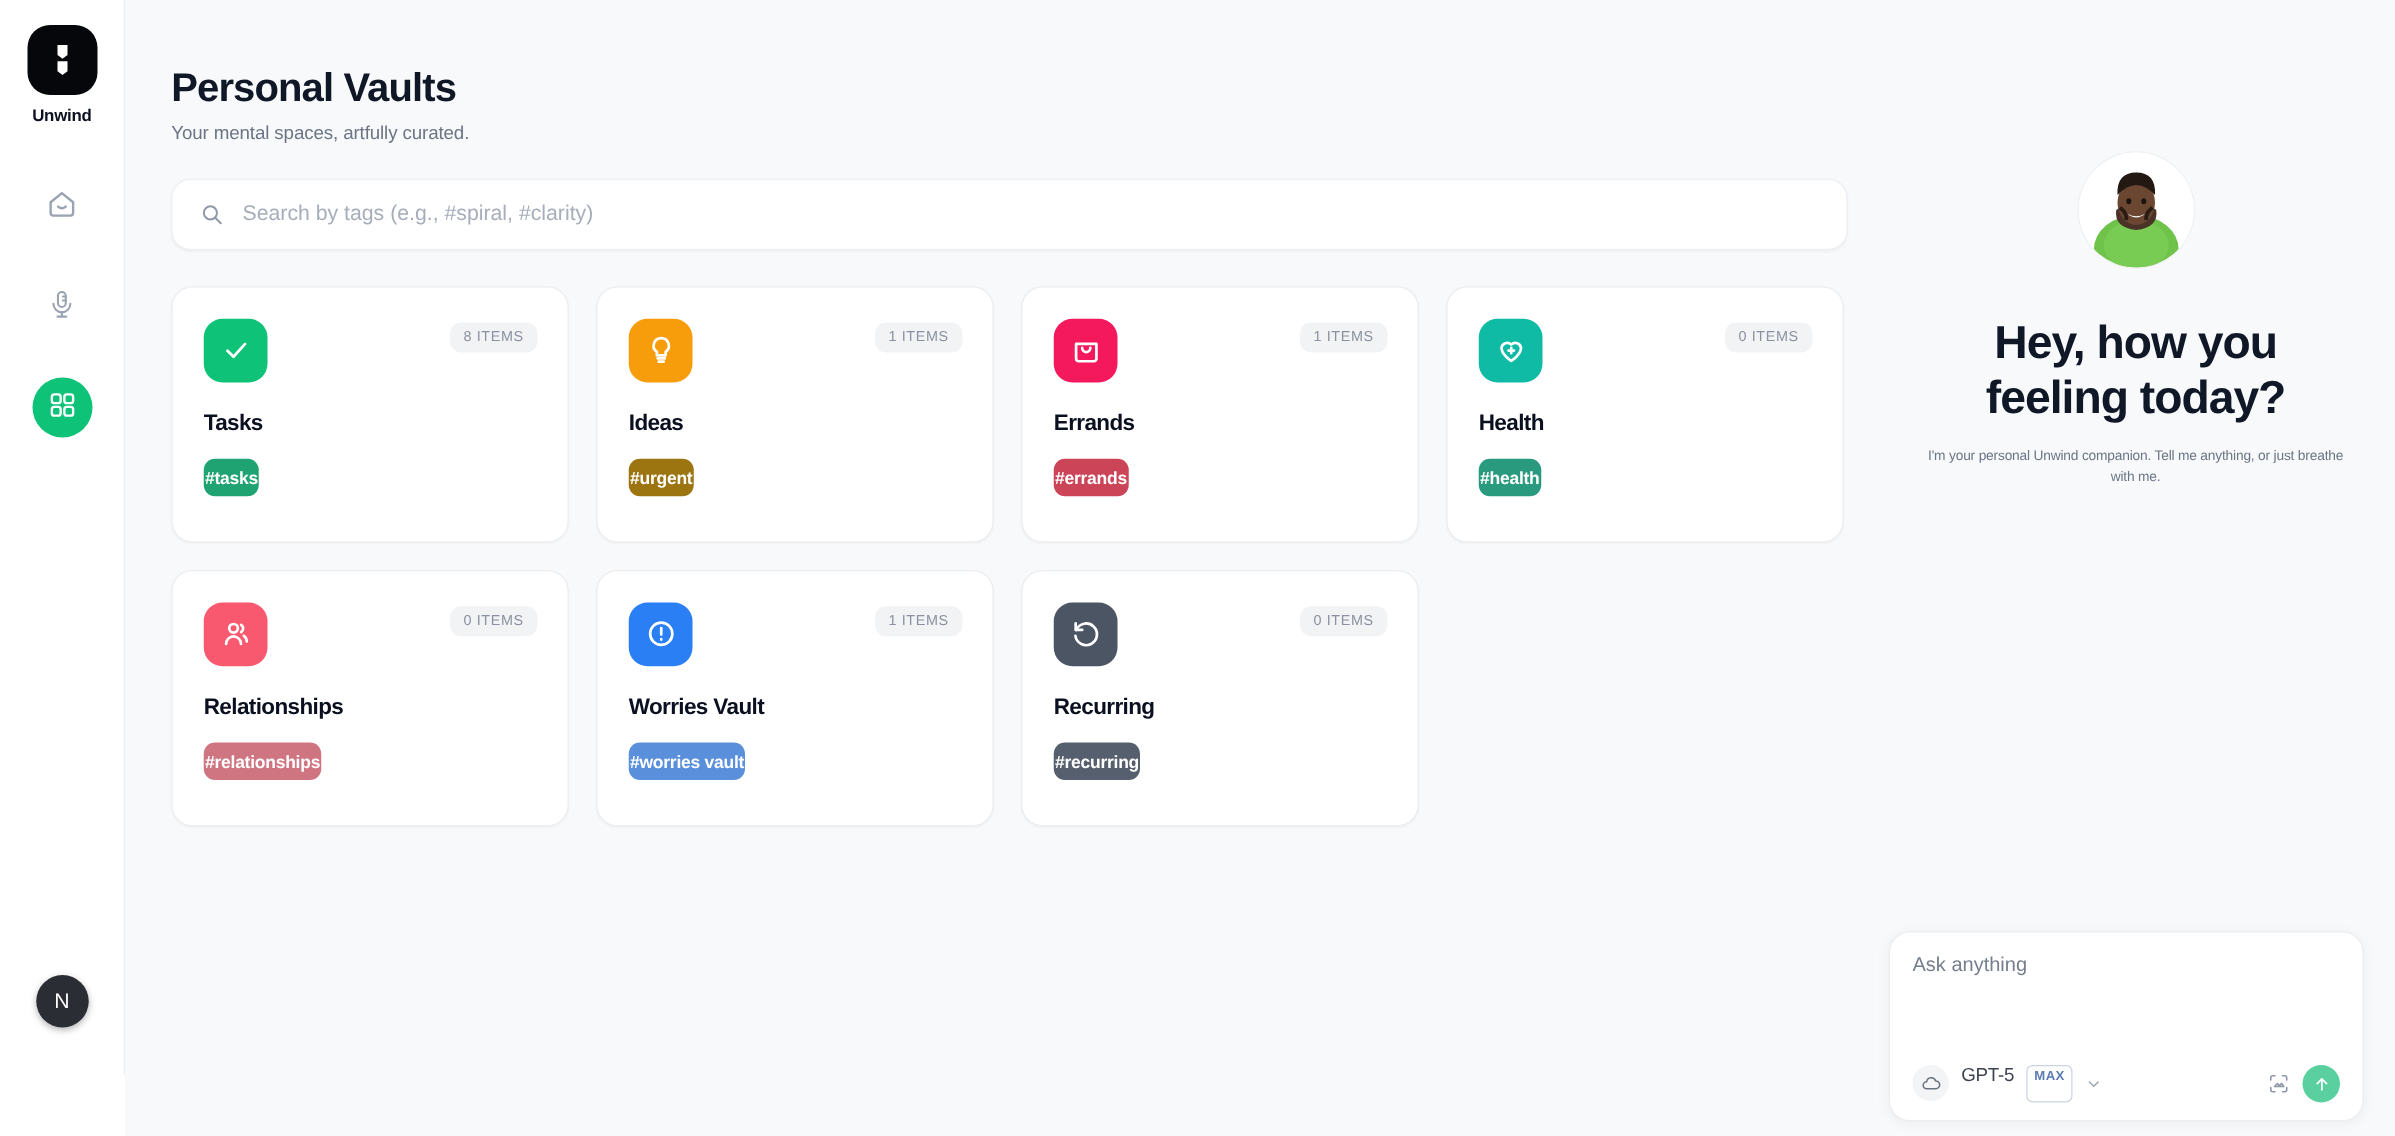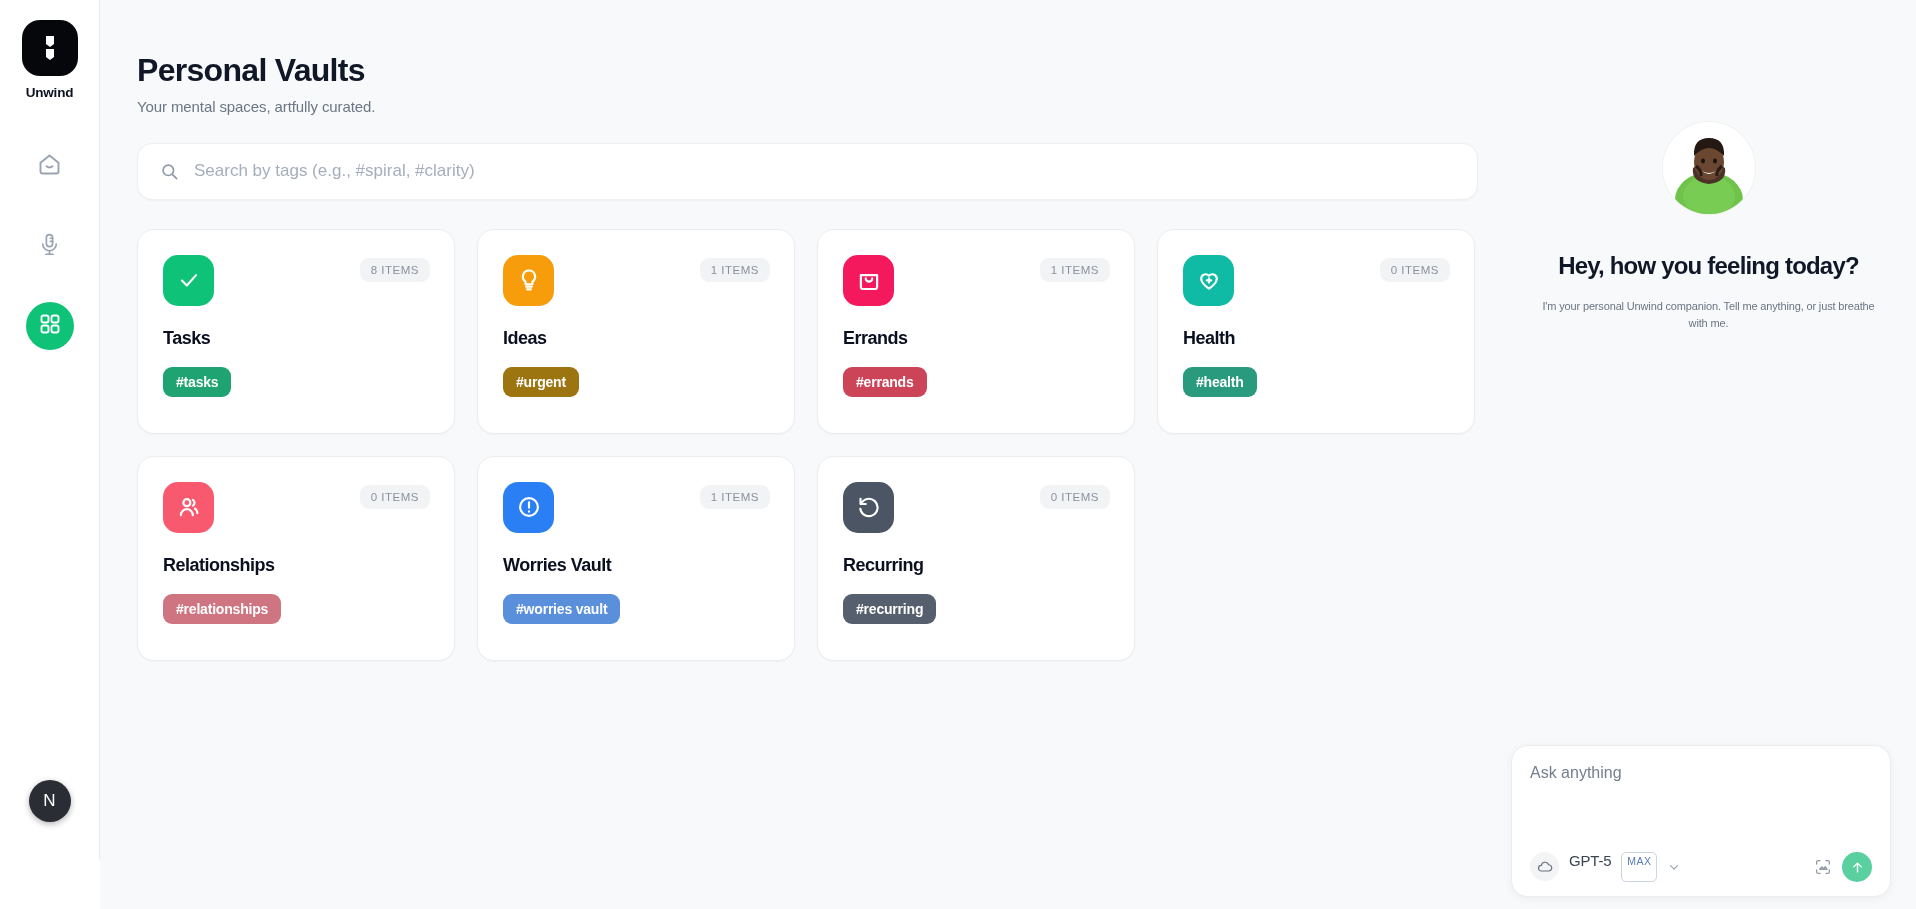--- a/index.html
+++ b/index.html
@@ -120,21 +120,21 @@
   .vault-name {
     margin-top: 22px;
     font-size: 18px; font-weight: 800; color: #0b1020;
     letter-spacing: -0.5px;
   }
   .vault-tag {
     margin-top: 18px;
     display: inline-block;
     color: #ffffff;
     font-size: 14px; font-weight: 700;
-    padding: 7px 13px;
+    padding: 7px 1px;
     border-radius: 9px;
     letter-spacing: -0.2px;
   }
 
   
   .right-panel {
     flex: 0 0 415px;
     width: 415px; height: 909px;
     background: #f8f9fa;
     position: relative;
@@ -144,21 +144,21 @@
   .companion-avatar {
     width: 92px; height: 92px; border-radius: 50%;
     overflow: hidden;
     background: #ffffff;
     position: relative;
     box-shadow: 0 0 0 1px rgba(16,24,40,.04);
   }
   .greeting {
     margin-top: 38px;
     width: 330px; text-align: center;
-    font-size: 24px; font-weight: 800; color: #101828;
+    font-size: 37px; font-weight: 800; color: #101828;
     letter-spacing: -0.8px; line-height: 1.19;
   }
   .companion-sub {
     margin-top: 17px;
     width: 348px; text-align: center;
     font-size: 11px; color: #6b7585;
     line-height: 1.55; letter-spacing: -0.15px;
   }
   .suggestions {
     margin-top: 32px;
@@ -204,21 +204,21 @@
     display: flex; align-items: center; justify-content: center;
     cursor: pointer;
   }
   .model-name {
     font-size: 15px; color: #3c4453; letter-spacing: -0.2px;
   }
   .max-badge {
     border: 1px solid #ccd4e2;
     border-radius: 5px;
     color: #5b7bb4;
-    font-size: 10.5px; font-weight: 400;
+    font-size: 10.5px; font-weight: 700;
     letter-spacing: 0.4px;
     padding: 2px 5px;
   }
   .spacer { flex: 1 1 auto; }
   .icon-btn { cursor: pointer; display: flex; align-items: center; }
   .send-btn {
     width: 30px; height: 30px; border-radius: 50%;
     background: #5ad0a0;
     display: flex; align-items: center; justify-content: center;
     cursor: pointer;

